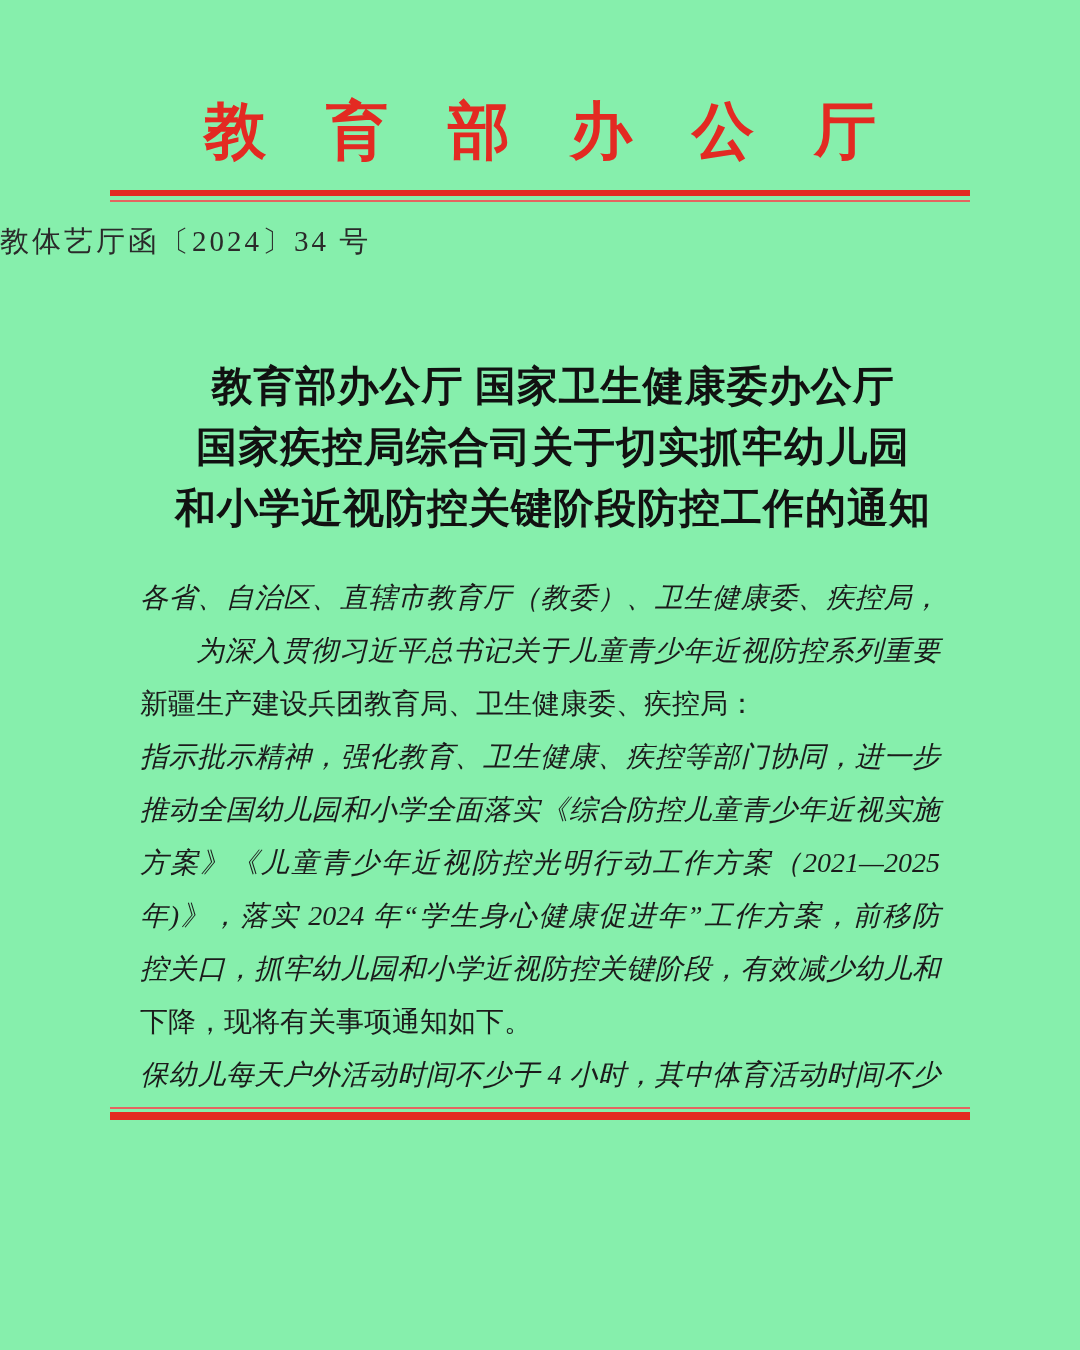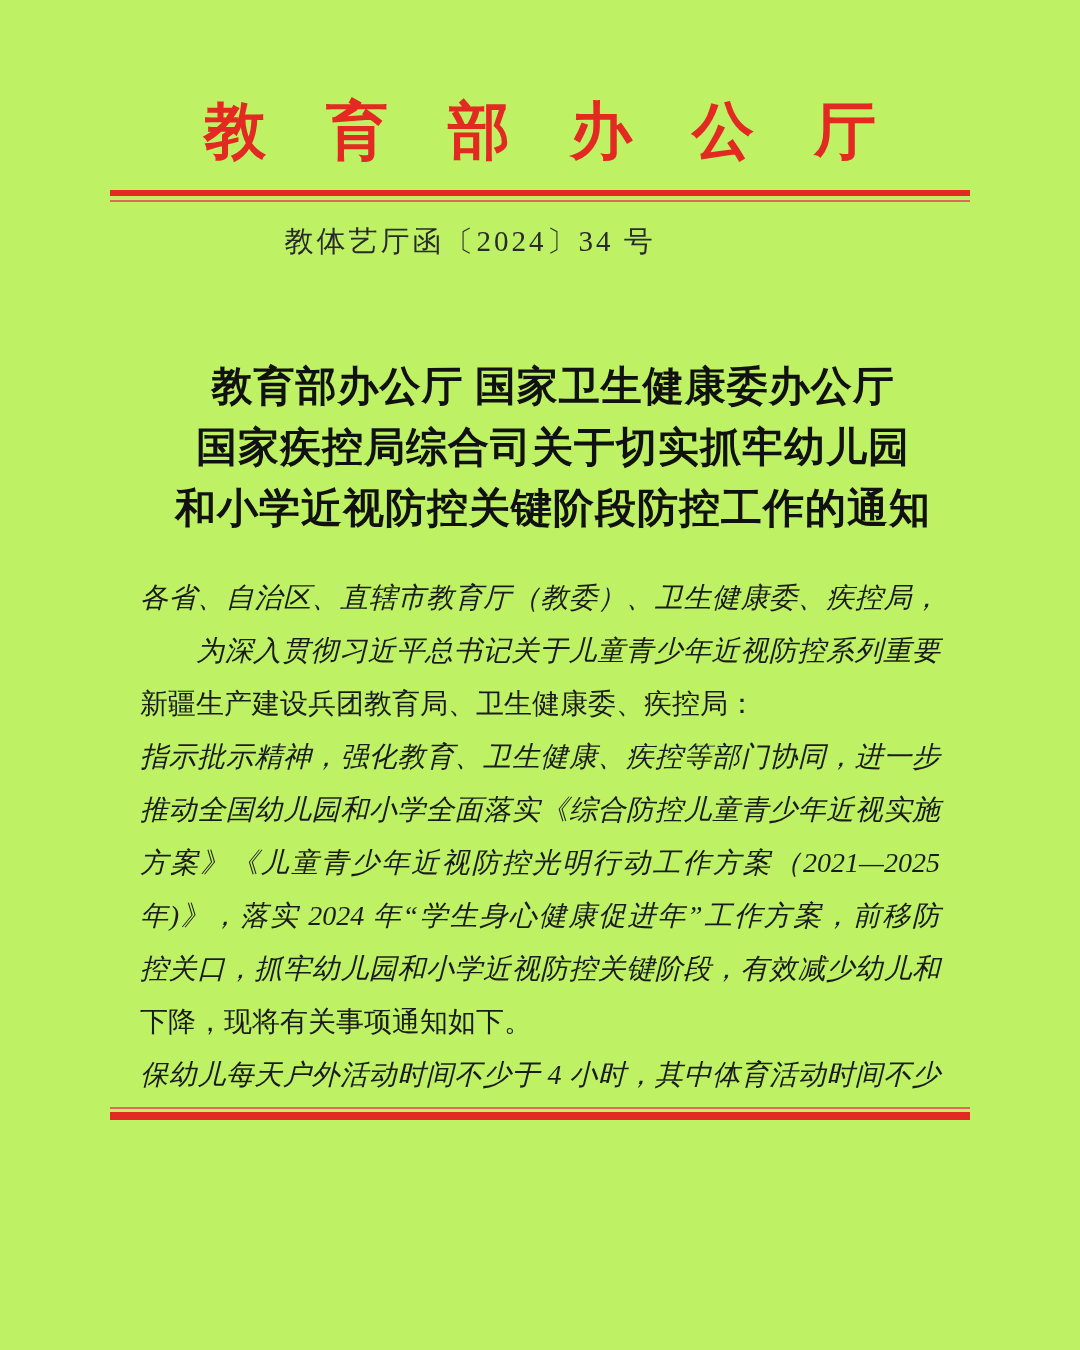--- a/index.html
+++ b/index.html
@@ -1,21 +1,21 @@
 <!DOCTYPE html>
 <html><head>
 <meta charset="utf-8">
 <style>
   html, body { margin: 0; padding: 0; background: #ffffff; }
   .page {
     position: relative;
     width: 1080px;
     height: 1350px;
     margin: 0 auto;
-    background: #bef264;
+    background: #86efac;
     overflow: hidden;
     font-family: "Liberation Serif", "DejaVu Serif", serif;
     color: #1e1e1e;
   }
   
   .agency {
     margin-top: 94px;
     font-size: 62px;
     line-height: 74px;
     font-weight: bold;
@@ -28,21 +28,21 @@
   
   .rule { width: 860px; margin-left: auto; margin-right: auto; }
   .rule-header { margin-top: 22px; }
   .rule-header .thick { height: 6px; background: #e32a22; }
   .rule-header .gap { height: 4px; }
   .rule-header .thin { height: 2px; background: #e56560; }
   
   .doc-number {
     margin-top: 20px;
     padding-right: 140px;
-    text-align: center;
+    text-align: left;
     font-size: 29px;
     line-height: 38px;
     letter-spacing: 3px;
     color: #2a2a2a;
     white-space: nowrap;
   }
   
   .title {
     margin-top: 96px;
     text-align: center;

